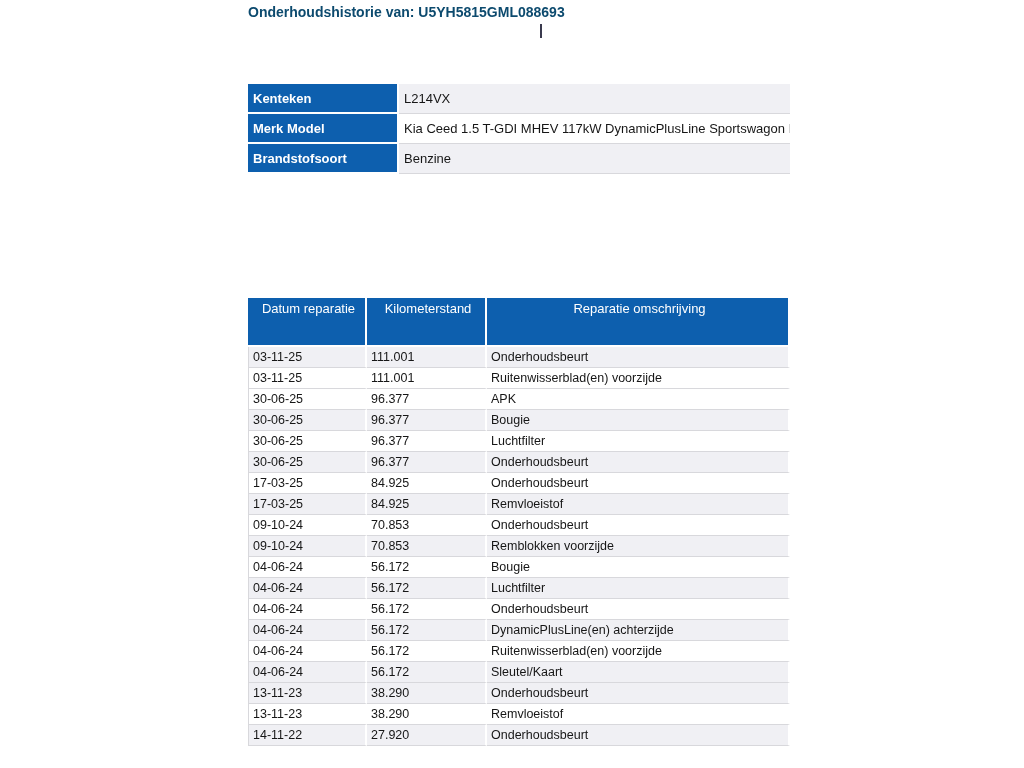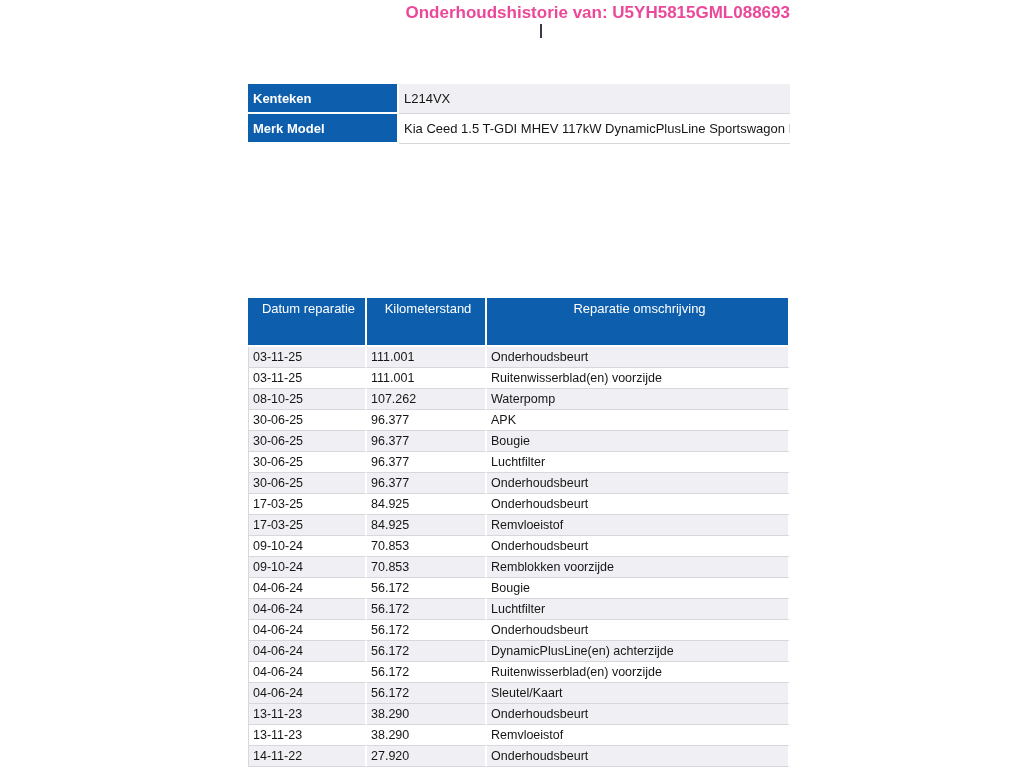--- a/index.html
+++ b/index.html
@@ -17,26 +17,25 @@
     left: 248px;
     top: 0;
     width: 542px;
     height: 768px;
     overflow: hidden;
     background: #ffffff;
   }
   .title {
     margin: 0;
     padding-top: 2px;
-    font-size: 17px;
+    font-size: 14px;
     font-weight: bold;
     line-height: 21px;
-    color: #ec4899;
-    white-space: nowrap;
-    text-align: right;
+    color: #0c4a6e;
+    white-space: nowrap;
   }
   .caret {
     position: absolute;
     left: 540px;
     top: 24px;
     width: 2px;
     height: 14px;
     background: #3a3a4e;
   }
   table {
@@ -117,20 +116,24 @@
   <table class="info-table">
     <tbody>
         <tr>
           <td class="lbl">Kenteken</td>
           <td class="val shade">L214VX</td>
         </tr>
         <tr>
           <td class="lbl">Merk Model</td>
           <td class="val">Kia Ceed 1.5 T-GDI MHEV 117kW DynamicPlusLine Sportswagon D</td>
         </tr>
+        <tr>
+          <td class="lbl">Brandstofsoort</td>
+          <td class="val shade">Benzine</td>
+        </tr>
       </tbody>
   </table>
 
   <table class="repairs-table">
     <colgroup>
       <col class="col-datum">
         <col class="col-km">
         <col class="col-oms">
     </colgroup>
     <thead>
@@ -144,25 +147,20 @@
         <tr class="shade">
           <td>03-11-25</td>
           <td>111.001</td>
           <td>Onderhoudsbeurt</td>
         </tr>
         <tr>
           <td>03-11-25</td>
           <td>111.001</td>
           <td>Ruitenwisserblad(en) voorzijde</td>
         </tr>
-        <tr class="shade">
-          <td>08-10-25</td>
-          <td>107.262</td>
-          <td>Waterpomp</td>
-        </tr>
         <tr>
           <td>30-06-25</td>
           <td>96.377</td>
           <td>APK</td>
         </tr>
         <tr class="shade">
           <td>30-06-25</td>
           <td>96.377</td>
           <td>Bougie</td>
         </tr>

